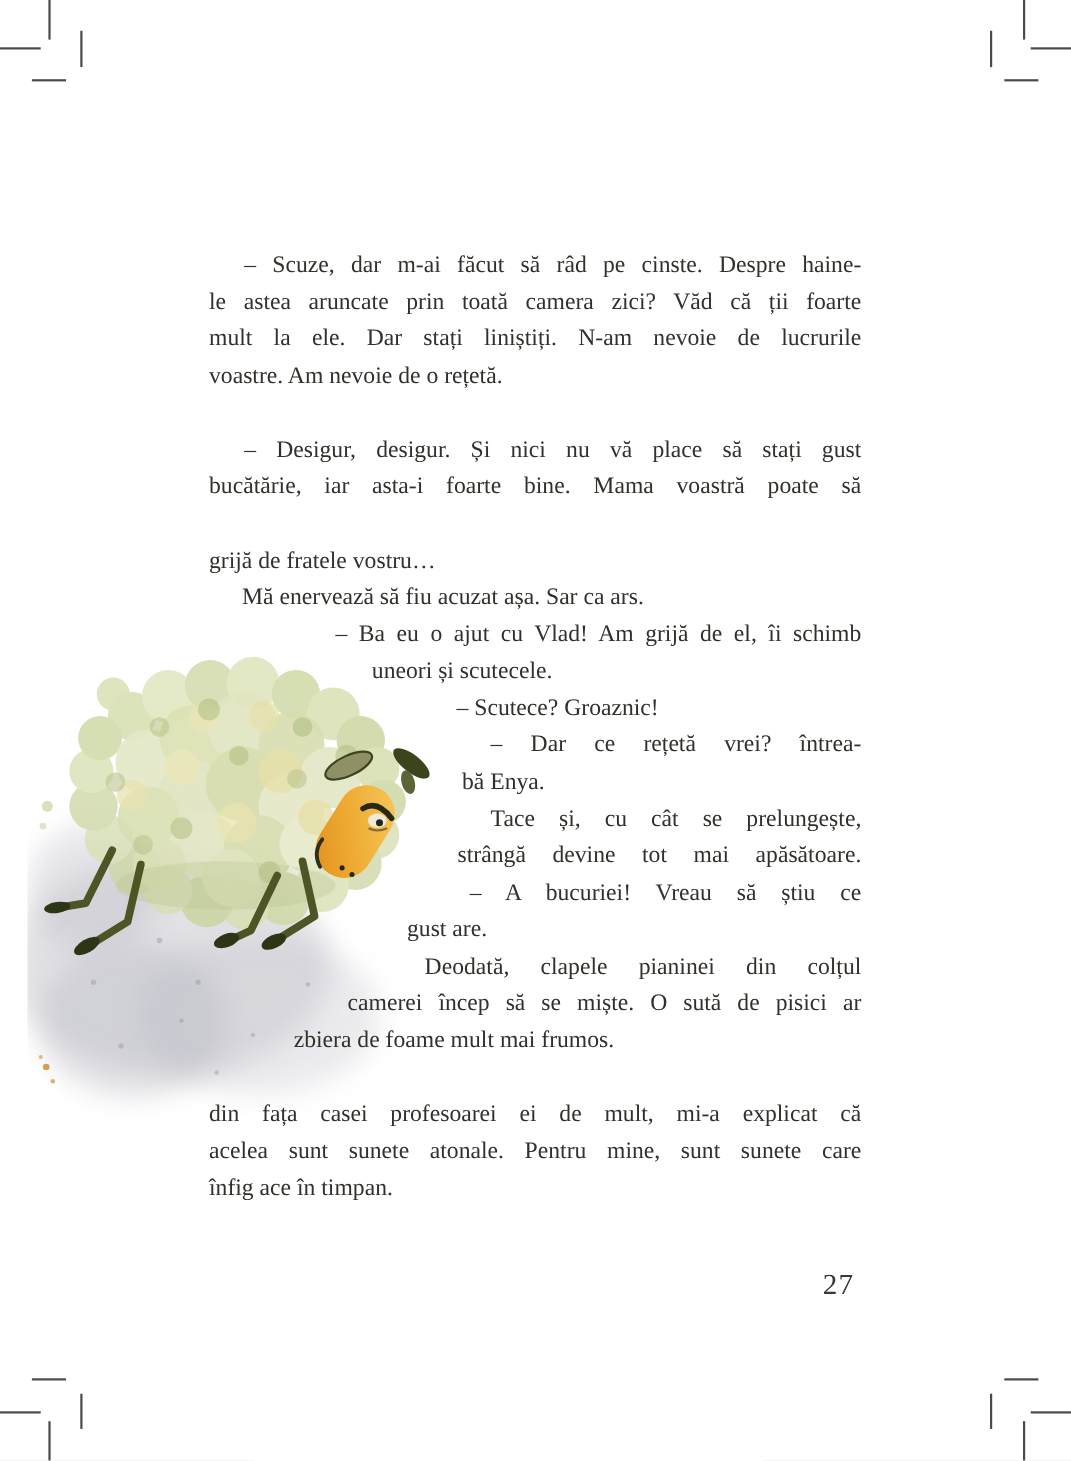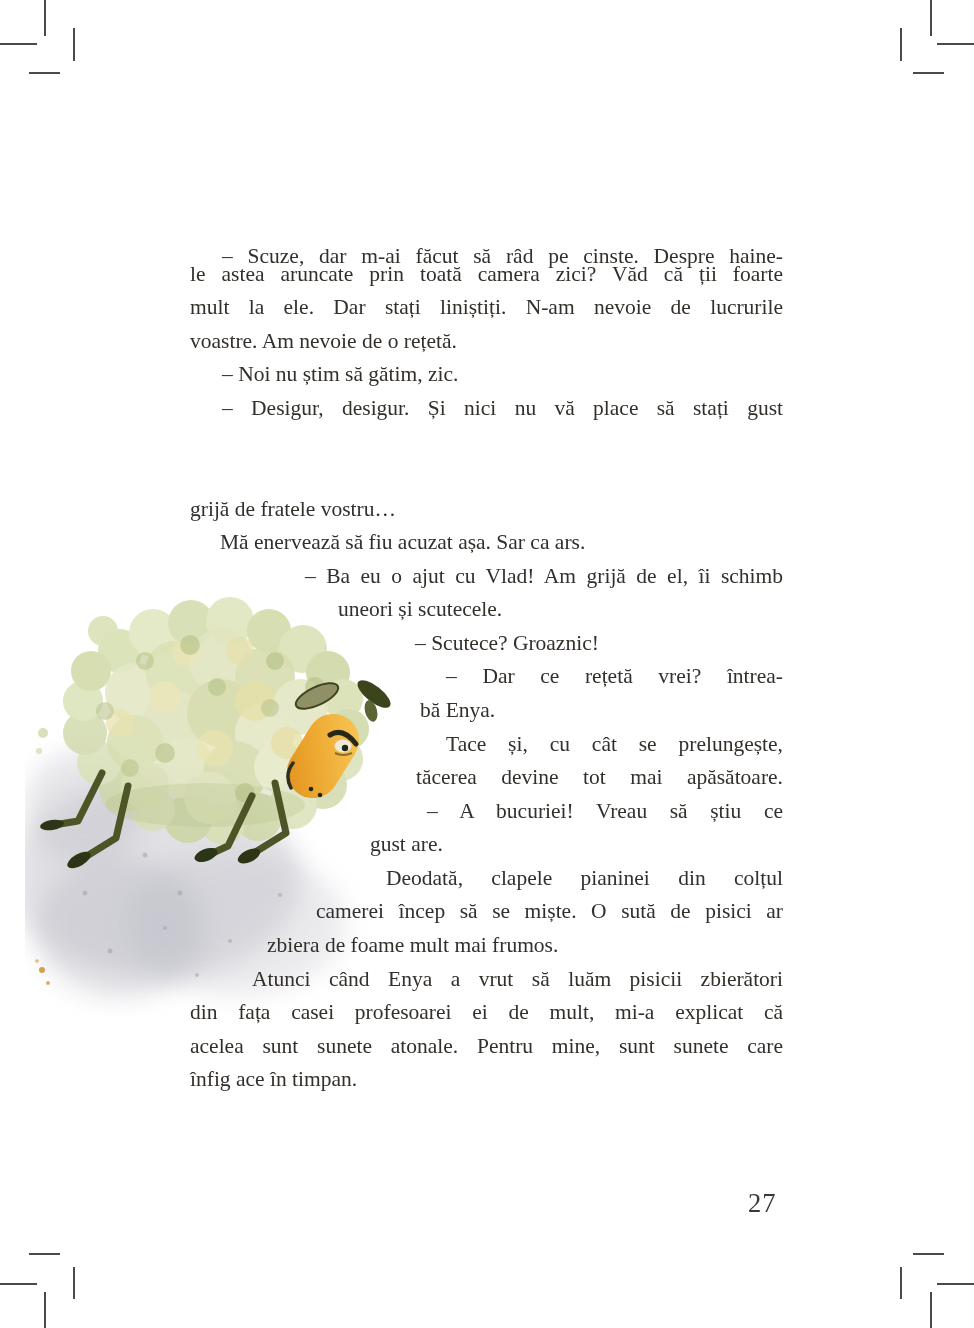--- a/index.html
+++ b/index.html
@@ -17,21 +17,21 @@
   .cmh{height:1.5px;}
   
   .ln{
     position:absolute;
     font-size:21.5px;
     line-height:33.6px;
     color:#332f2b;
     white-space:nowrap;
   }
   .ln.j{white-space:normal;text-align:justify;text-align-last:justify;}
-  .l1{top:240px;left:222px;width:561px}
+  .l1{top:224px;left:222px;width:561px}
   .l2{top:257.6px;left:190px;width:593px}
   .l3{top:291.1px;left:190px;width:593px}
   .l4{top:324.7px;left:190px}
   .l5{top:358.3px;left:222px}
   .l6{top:391.9px;left:222px;width:561px}
   .l7{top:425.4px;left:190px;width:593px}
   .l8{top:459px;left:190px;width:593px}
   .l9{top:492.6px;left:190px}
   .l10{top:526.1px;left:220px}
   .l11{top:559.7px;left:305px;width:478px}
@@ -45,21 +45,21 @@
   .l19{top:828.3px;left:370px}
   .l20{top:861.9px;left:386px;width:397px}
   .l21{top:895.4px;left:316px;width:467px}
   .l22{top:929px;left:267px}
   .l23{top:962.6px;left:252px;width:531px}
   .l24{top:996.1px;left:190px;width:593px}
   .l25{top:1029.7px;left:190px;width:593px}
   .l26{top:1063.3px;left:190px}
   .pagenum{
     position:absolute;top:1152px;left:748px;
-    font-size:26.5px;color:#3b3834;letter-spacing:1px;margin-top:36px;
+    font-size:26.5px;color:#3b3834;letter-spacing:1px;
   }
   .illu{position:absolute;left:25px;top:593px;}
 </style>
 </head>
 <body>
 
 <div id="sheet">
 
   <div class="cm cmv" style="left:44px;top:0;height:36px"></div>
   <div class="cm cmh" style="left:0;top:43px;width:37px"></div>
@@ -212,36 +212,35 @@
     <g>
       <ellipse cx="349" cy="101" rx="20" ry="8" transform="rotate(38 349 101)" fill="#3a451c"></ellipse>
       <ellipse cx="346" cy="118" rx="11" ry="6" transform="rotate(75 346 118)" fill="#5a6434"></ellipse>
     </g>
   </svg>
 
   <div class="ln j l1">– Scuze, dar m-ai făcut să râd pe cinste. Despre haine-</div>
   <div class="ln j l2">le astea aruncate prin toată camera zici? Văd că ții foarte</div>
   <div class="ln l4">voastre. Am nevoie de o rețetă.</div>
   <div class="ln j l3">mult la ele. Dar stați liniștiți. N-am nevoie de lucrurile</div>
-  <div class="ln l5">– Noi nu știm să gătim, zic.</div>
   <div class="ln j l6">– Desigur, desigur. Și nici nu vă place să stați gust</div>
+  <div class="ln j l7">bucătărie, iar asta-i foarte bine. Mama voastră poate să</div>
   <div class="ln l9">grijă de fratele vostru…</div>
   <div class="ln l10">Mă enervează să fiu acuzat așa. Sar ca ars.</div>
   <div class="ln j l11">– Ba eu o ajut cu Vlad! Am grijă de el, îi schimb</div>
   <div class="ln l12">uneori și scutecele.</div>
   <div class="ln l13">– Scutece? Groaznic!</div>
   <div class="ln j l14">– Dar ce rețetă vrei? întrea-</div>
   <div class="ln l15">bă Enya.</div>
   <div class="ln j l16">Tace și, cu cât se prelungește,</div>
-  <div class="ln j l17">tăcerea devine tot mai apăsătoare.</div>
+  <div class="ln j l17">strângă devine tot mai apăsătoare.</div>
   <div class="ln j l18">– A bucuriei! Vreau să știu ce</div>
   <div class="ln l19">gust are.</div>
   <div class="ln j l21">camerei încep să se miște. O sută de pisici ar</div>
   <div class="ln j l20">Deodată, clapele pianinei din colțul</div>
   <div class="ln l22">zbiera de foame mult mai frumos.</div>
-  <div class="ln j l23">Atunci când Enya a vrut să luăm pisicii zbierători</div>
   <div class="ln j l24">din fața casei profesoarei ei de mult, mi-a explicat că</div>
   <div class="ln j l25">acelea sunt sunete atonale. Pentru mine, sunt sunete care</div>
   <div class="ln l26">înfig ace în timpan.</div>
 
   <div class="pagenum">27</div>
 
 </div>
 
 </body></html>

